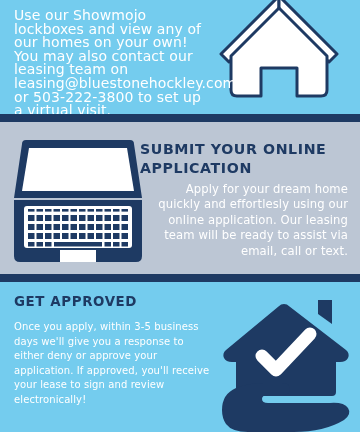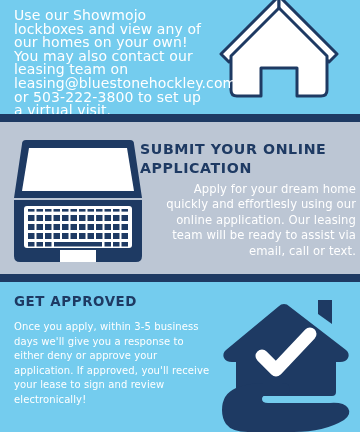--- a/index.html
+++ b/index.html
@@ -63,21 +63,21 @@
     right: 12px;
     top: 140px;
     width: 208px;
     text-align: left;
     color: #1e3a63;
     font-size: 14.2px;
     line-height: 19px;
     white-space: pre-line;
   }
   #application-copy {
-    right: 4px;
+    right: 12px;
     top: 182px;
     width: 206px;
     text-align: right;
     color: #ffffff;
     font-size: 11.6px;
     line-height: 15.4px;
     white-space: pre-line;
   }
 
   #approved-heading {

